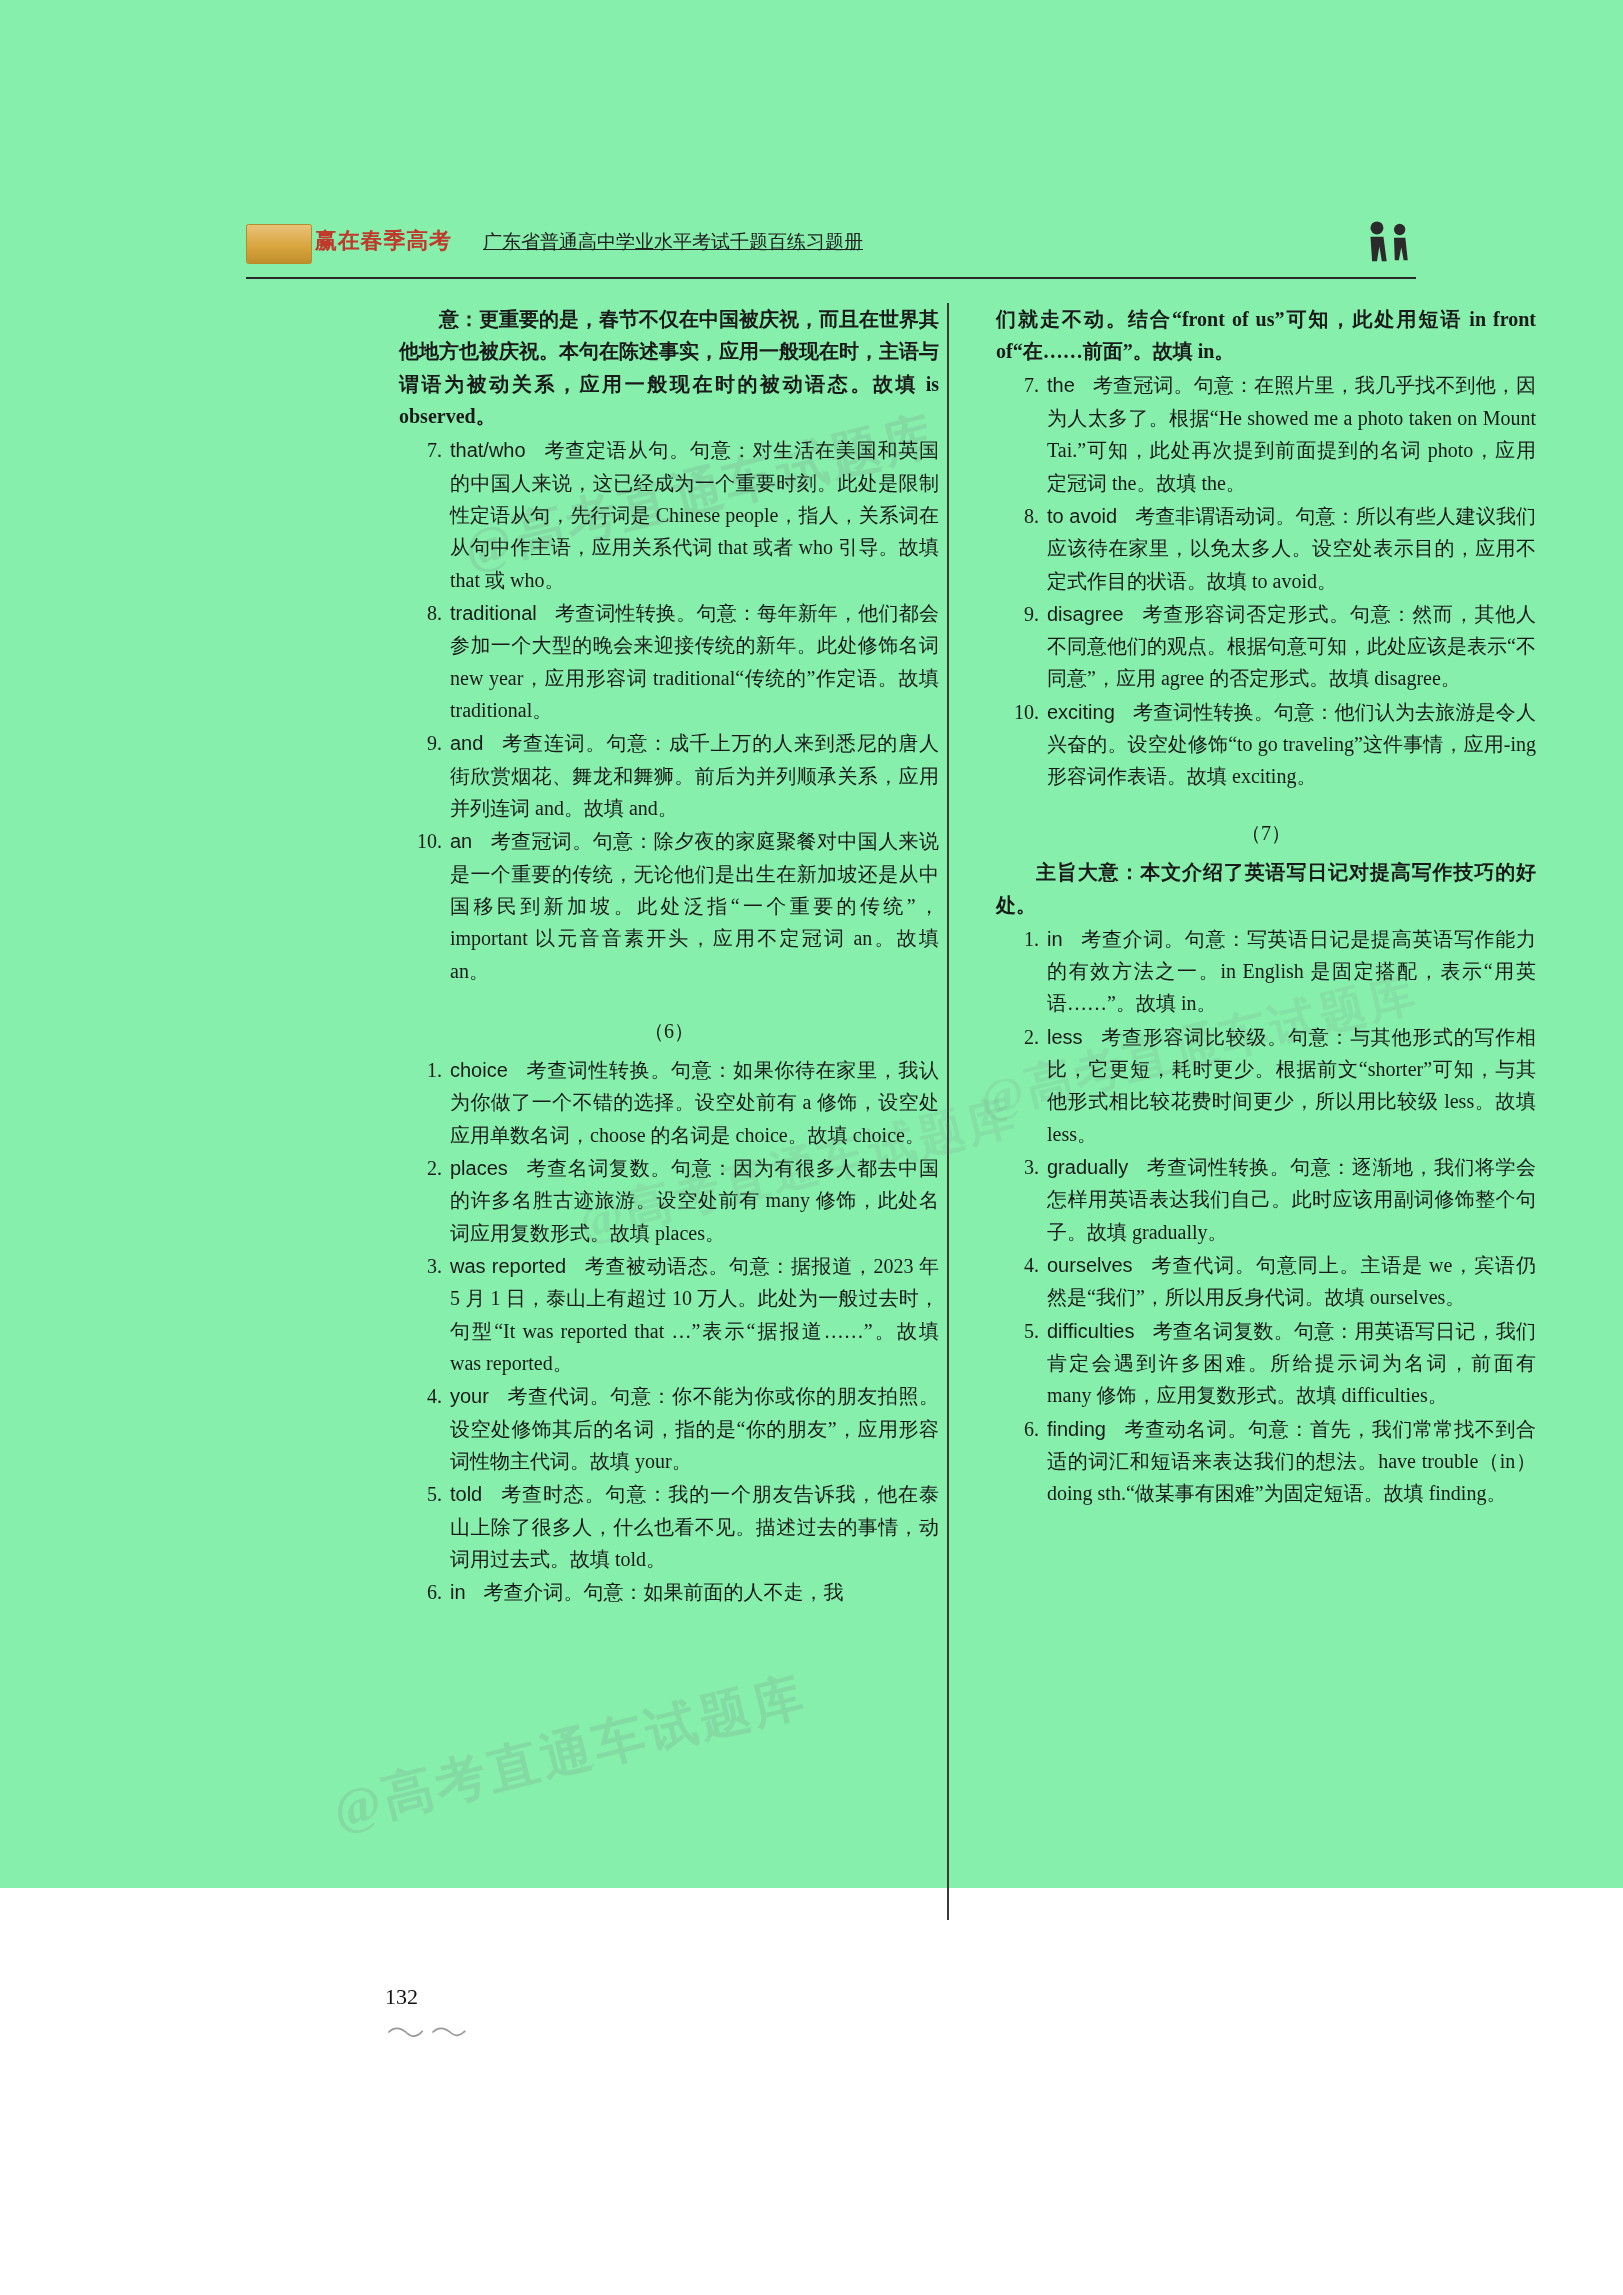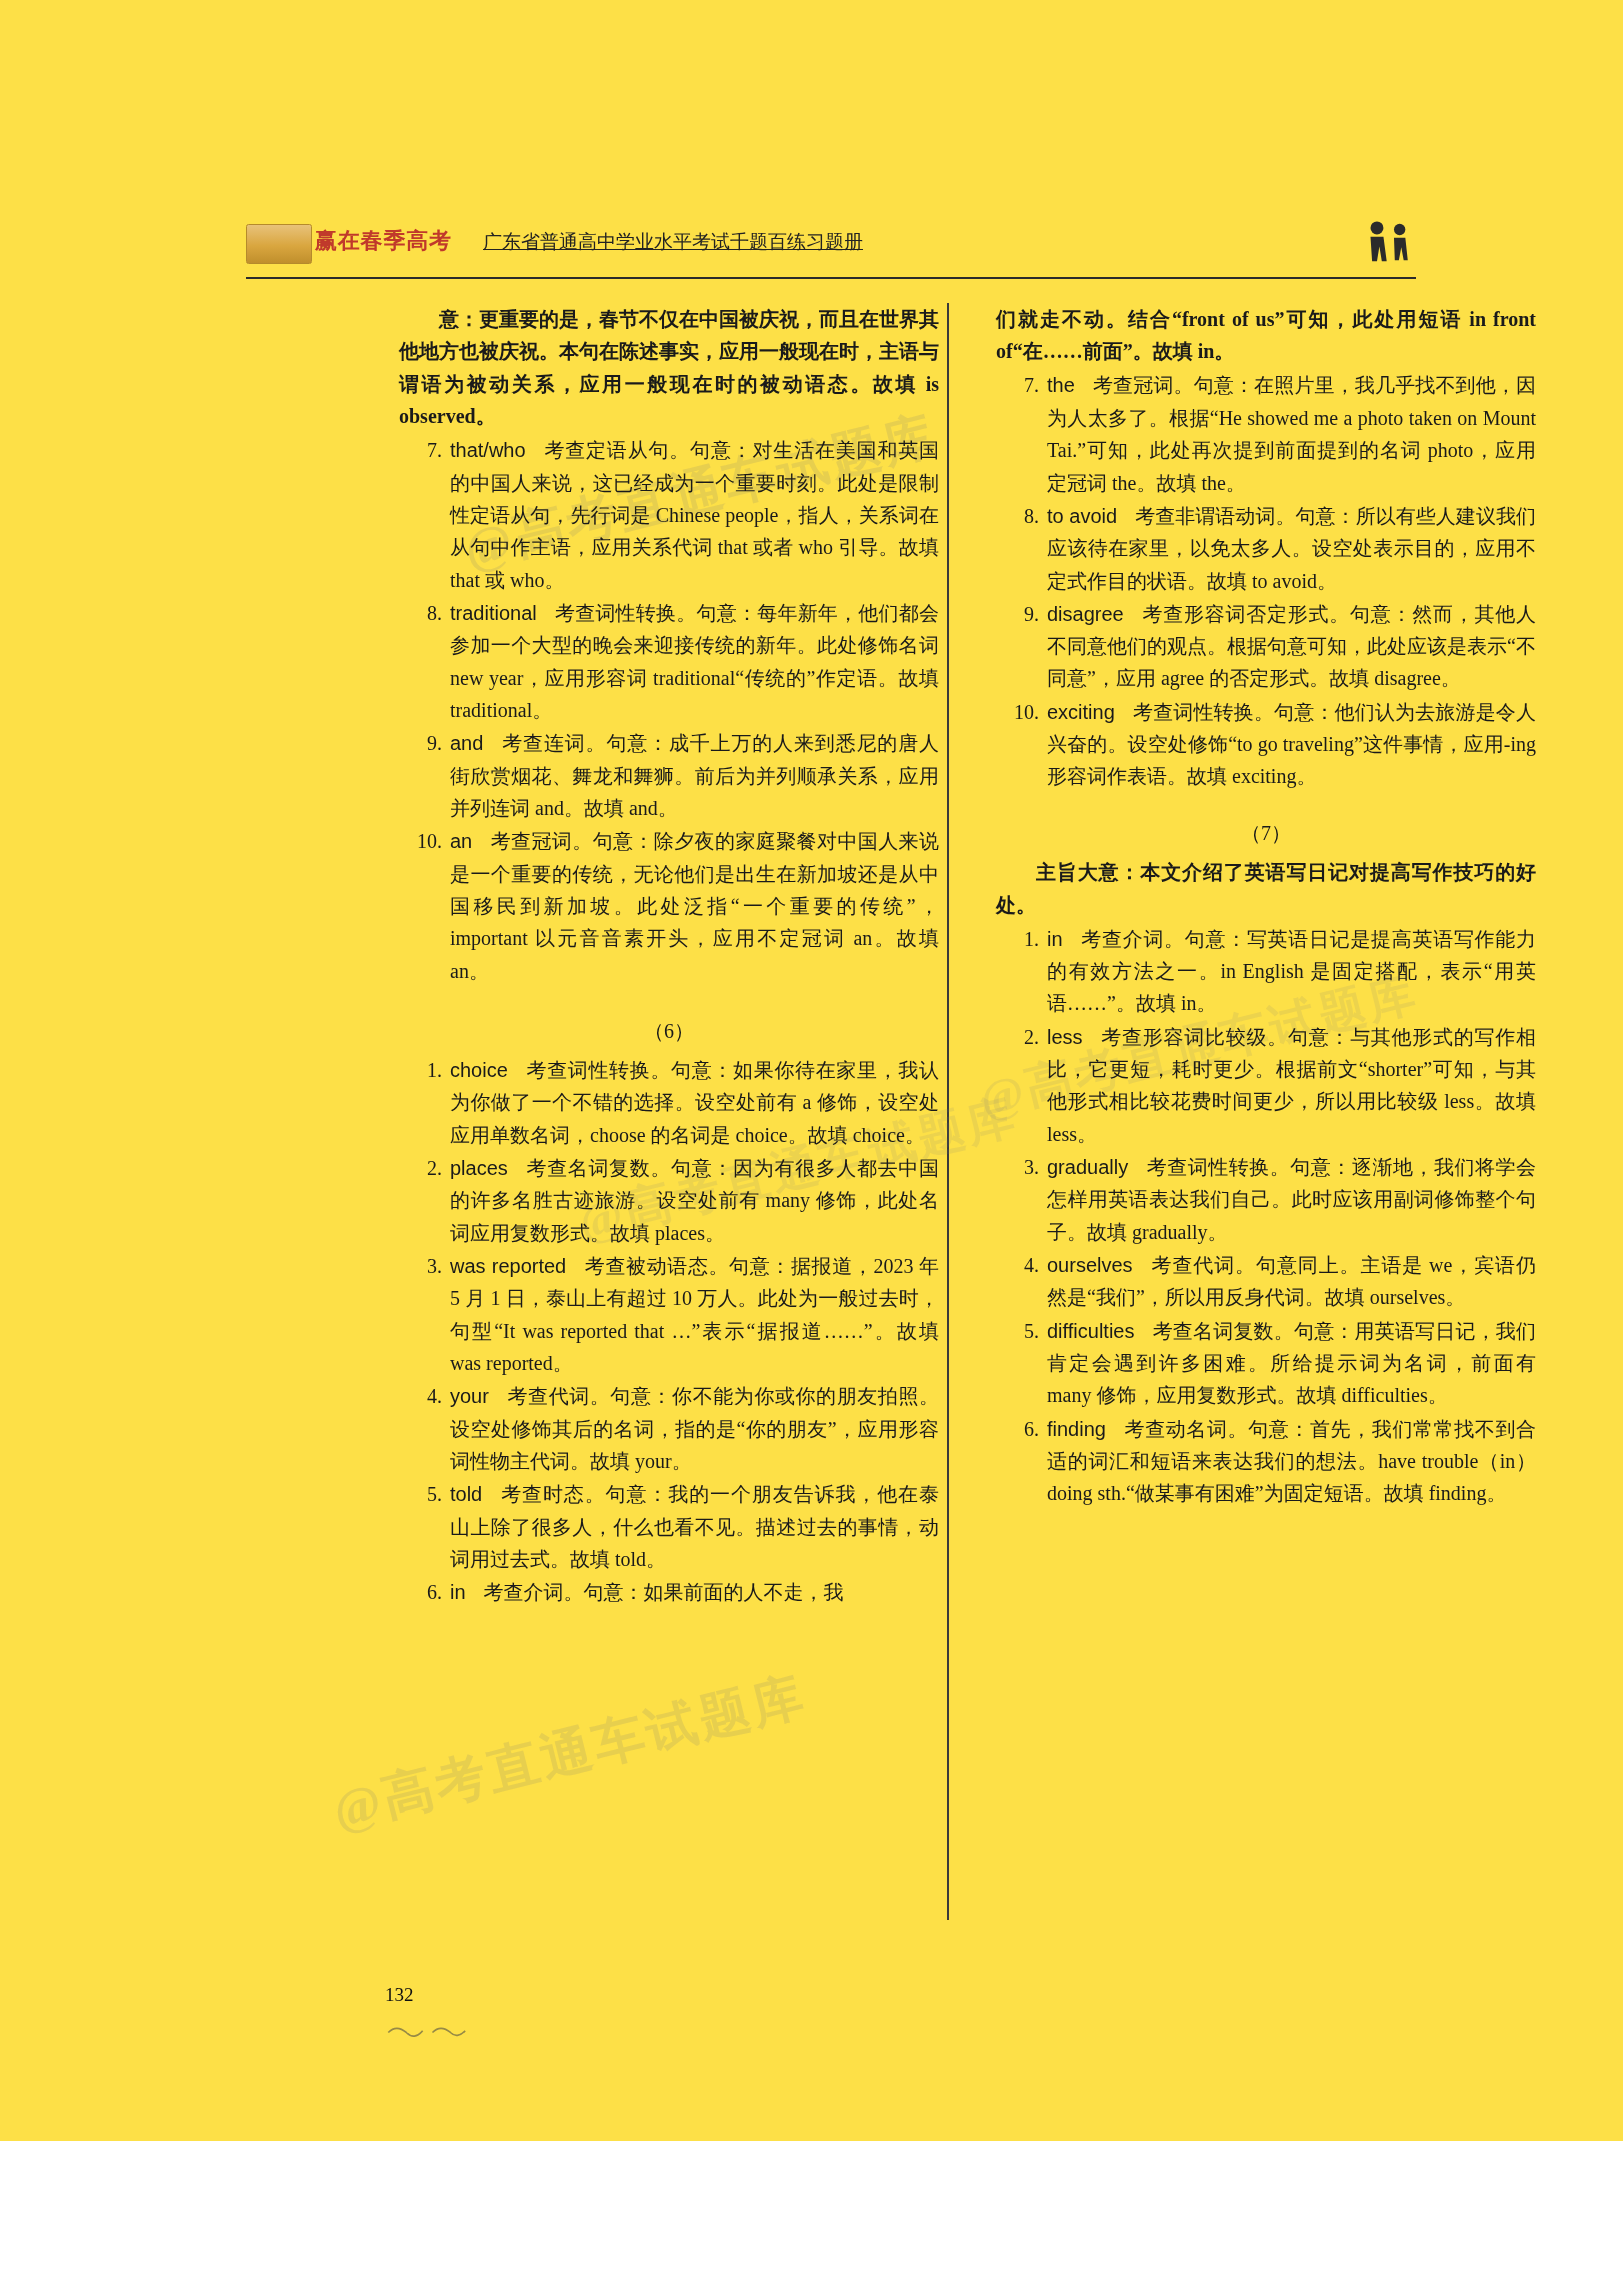--- a/index.html
+++ b/index.html
@@ -12,22 +12,22 @@
     height: 2295px;
     position: relative;
     font-family: "Liberation Serif", "DejaVu Serif", serif;
     color: #1a1a1a;
     overflow: hidden;
   }
   .page {
     position: absolute;
     left: 0; top: 0;
     width: 1624px;
-    height: 2141px;
-    background: #fde047;
+    height: 1888px;
+    background: #86efac;
   }
   
   .header {
     position: absolute;
     left: 246px;
     top: 219px;
     width: 1170px;
     height: 57px;
   }
   .header-rule {
@@ -123,21 +123,21 @@
     text-align: center;
     margin: 24.6px 0 6.5px 0;
     font-size: 20px;
   }
   .section-label.first { margin-top: 28px; }
   
   .page-number {
     position: absolute;
     left: 385px;
     top: 1984px;
-    font-size: 19px;
+    font-size: 22px;
     font-family: "Liberation Serif", serif;
     color: #111;
   }
   .footer-mark {
     position: absolute;
     left: 385px;
     top: 2021px;
     width: 90px;
     height: 18px;
     opacity: .55;

